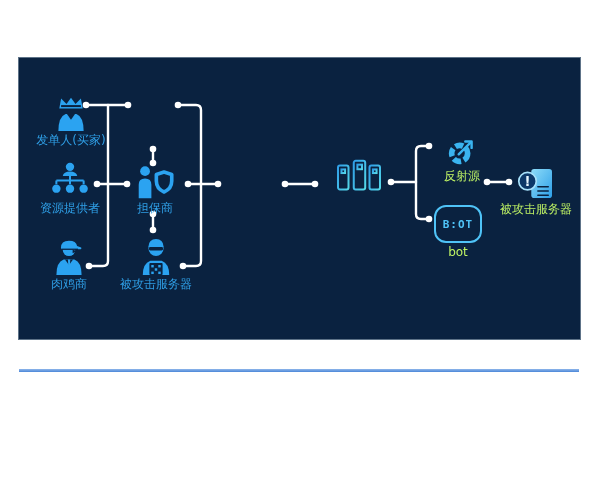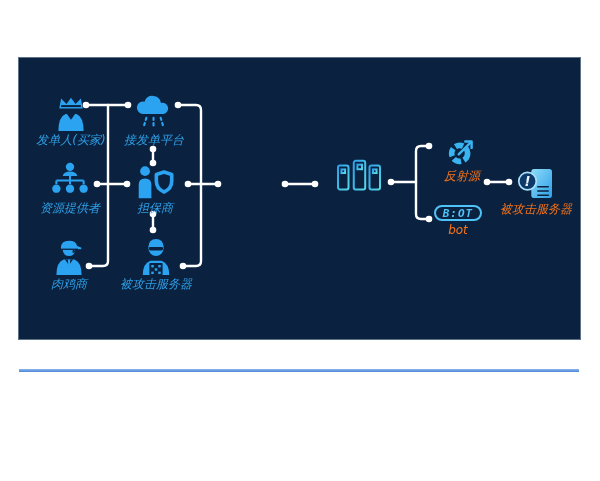--- a/index.html
+++ b/index.html
@@ -1,29 +1,29 @@
 <!DOCTYPE html>
 <html><head>
 <meta charset="utf-8">
 <style>
   html,body{margin:0;padding:0;background:#ffffff;}
   #stage{position:relative;width:600px;height:481px;background:#ffffff;overflow:hidden;
          font-family:"DejaVu Sans",sans-serif;}
   #panel{position:absolute;left:18px;top:57px;width:563px;height:283px;
          background:#0a2240;border:1px solid #5e7388;box-sizing:border-box;}
   #connectors{position:absolute;left:0;top:0;width:563px;height:283px;pointer-events:none;}
-  .node{position:absolute;width:120px;display:flex;flex-direction:column;align-items:center;font-style:italic;}
+  .node{position:absolute;width:120px;display:flex;flex-direction:column;align-items:center;}
   .ico{display:flex;align-items:flex-end;justify-content:center;}
   .lbl{font-size:12px;line-height:14px;color:#2f9fe6;white-space:nowrap;margin-top:2px;}
-  .lbl.cyan{color:#f97316;}
+  .lbl.cyan{color:#bef264;}
   .conn{stroke:#ffffff;stroke-width:2.4;fill:none;stroke-linecap:round;stroke-linejoin:round;}
   .dot{fill:#ffffff;}
   .ic-blue{fill:#2ba3f1;}
   .ic-bg{fill:#0a2240;}
-  .pill{box-sizing:border-box;width:48px;height:16px;border:2.5px solid #4fc3f7;border-radius:12px;
+  .pill{box-sizing:border-box;width:48px;height:38px;border:2.5px solid #4fc3f7;border-radius:12px;
         display:flex;align-items:center;justify-content:center;
         color:#4fc3f7;font-family:"DejaVu Sans Mono",monospace;font-weight:bold;
         font-size:11px;letter-spacing:1px;}
   #divider{position:absolute;left:19px;top:369px;width:560px;height:3px;
            background:linear-gradient(#8fb6ea,#4a86d8);}
 </style>
 </head>
 <body>
 
 <div id="stage">
@@ -70,33 +70,20 @@
         <svg width="36" height="36" viewBox="0 0 40 40">
           <path class="ic-blue" d="M7 15 L9 4 L15 10 L20 3 L25 10 L31 4 L33 15 Z"></path>
           <rect class="ic-bg" x="9" y="11.2" width="22" height="2.2"></rect>
           <path class="ic-blue" d="M6 40 Q6 24 14 21 H26 Q34 24 34 40 Z"></path>
           <path class="ic-bg" d="M15.5 21 L20 27.5 L24.5 21 Z"></path>
         </svg>
       </div>
       <div class="lbl">发单人(买家)</div>
     </div>
 
-    <div class="node" style="left:75px;top:33px;">
-      <div class="ico" style="height:40px;">
-        <svg width="42" height="38" viewBox="0 0 44 40">
-          <path class="ic-blue" d="M10 22 a6.5 6.5 0 1 1 2 -12.8 a9 9 0 0 1 17.4 1.2 a5.8 5.8 0 0 1 3 11.6 z"></path>
-          <g stroke="#2ba3f1" stroke-width="2.2" stroke-linecap="round" stroke-dasharray="2.5 3.2">
-            <line x1="14" y1="26" x2="11" y2="36"></line>
-            <line x1="21.5" y1="26" x2="21.5" y2="36"></line>
-            <line x1="29" y1="26" x2="32" y2="36"></line>
-          </g>
-        </svg>
-      </div>
-      <div class="lbl">接发单平台</div>
-    </div>
 
     <div class="node" style="left:-9px;top:100px;">
       <div class="ico" style="height:41px;">
         <svg width="40" height="37" viewBox="0 0 44 40">
           <circle class="ic-blue" cx="22" cy="5" r="4.6"></circle>
           <path class="ic-blue" d="M14 15 q1 -5 8 -5 q7 0 8 5 z"></path>
           <g stroke="#2ba3f1" stroke-width="2.2" fill="none">
             <line x1="22" y1="15" x2="22" y2="20"></line>
             <line x1="7" y1="20" x2="37" y2="20"></line>
             <line x1="7" y1="20" x2="7" y2="24"></line>

